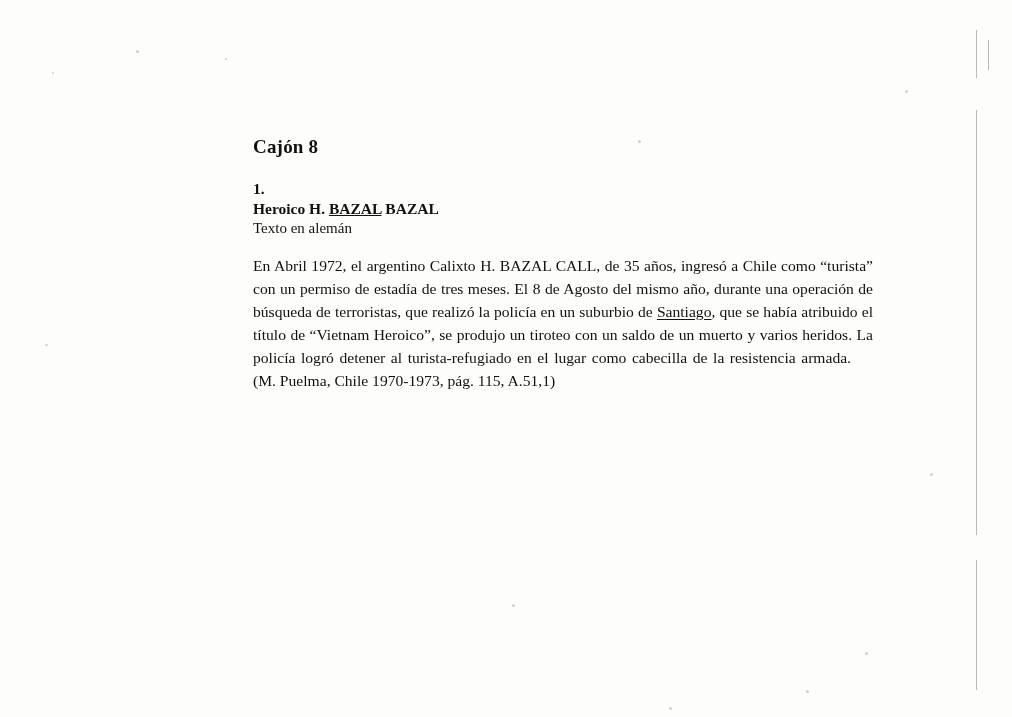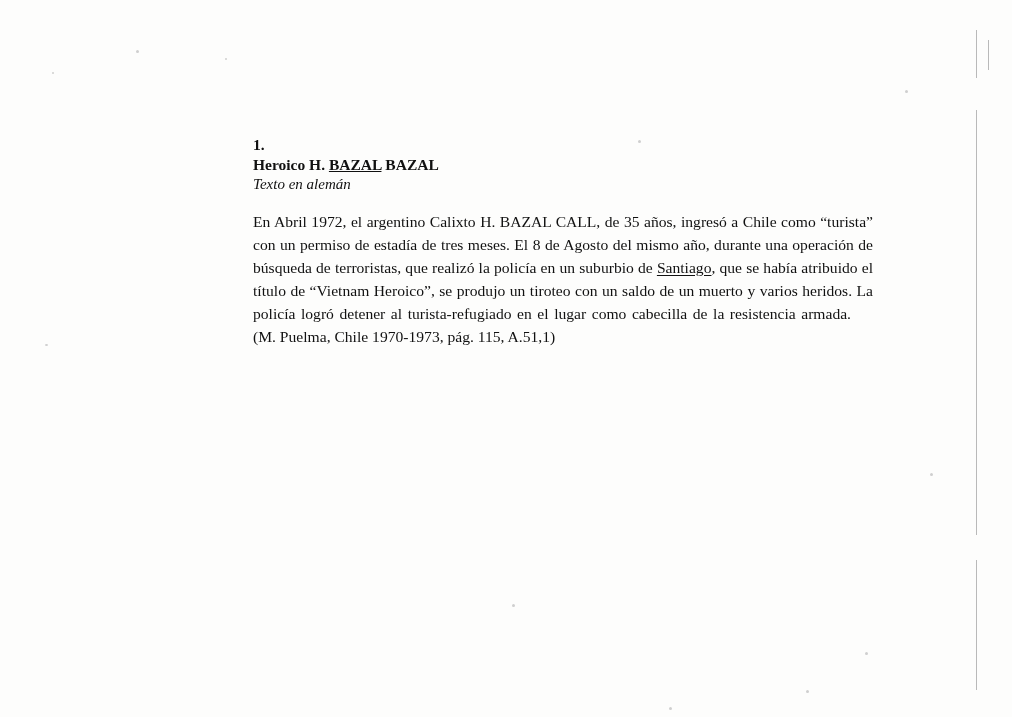--- a/index.html
+++ b/index.html
@@ -67,21 +67,20 @@
     white-space: nowrap;
   }
   .person-name .underlined {
     text-decoration: underline;
     text-underline-offset: 1px;
     margin-top: 12px;
   }
 
   .note-language {
     font-size: 15px;
-    font-style: italic;
     margin: 0 0 18px 0;
   }
 
   .body-text {
     font-size: 15.6px;
     line-height: 1.47;
     text-align: justify;
     margin: 0;
     hyphens: none;
   }
@@ -112,20 +111,21 @@
   <div class="speck" style="left:638px; top:140px; width:3px; height:3px;"></div>
   <div class="speck" style="left:45px; top:344px; width:3px; height:2px;"></div>
   <div class="speck" style="left:930px; top:473px; width:3px; height:3px;"></div>
   <div class="speck" style="left:512px; top:604px; width:3px; height:3px;"></div>
   <div class="speck" style="left:865px; top:652px; width:3px; height:3px;"></div>
   <div class="speck" style="left:806px; top:690px; width:3px; height:3px;"></div>
   <div class="speck" style="left:669px; top:707px; width:3px; height:3px;"></div>
 
   <div class="content">
 
+    <h1 class="doc-title">Cajón 8</h1>
 
     <div class="item-number">1.</div>
 
     <div class="person-name">
       <span>Heroico H. </span><span class="underlined">BAZAL</span><span> BAZAL</span>
     </div>
 
     <div class="note-language">Texto en alemán</div>
 
     <p class="body-text">

